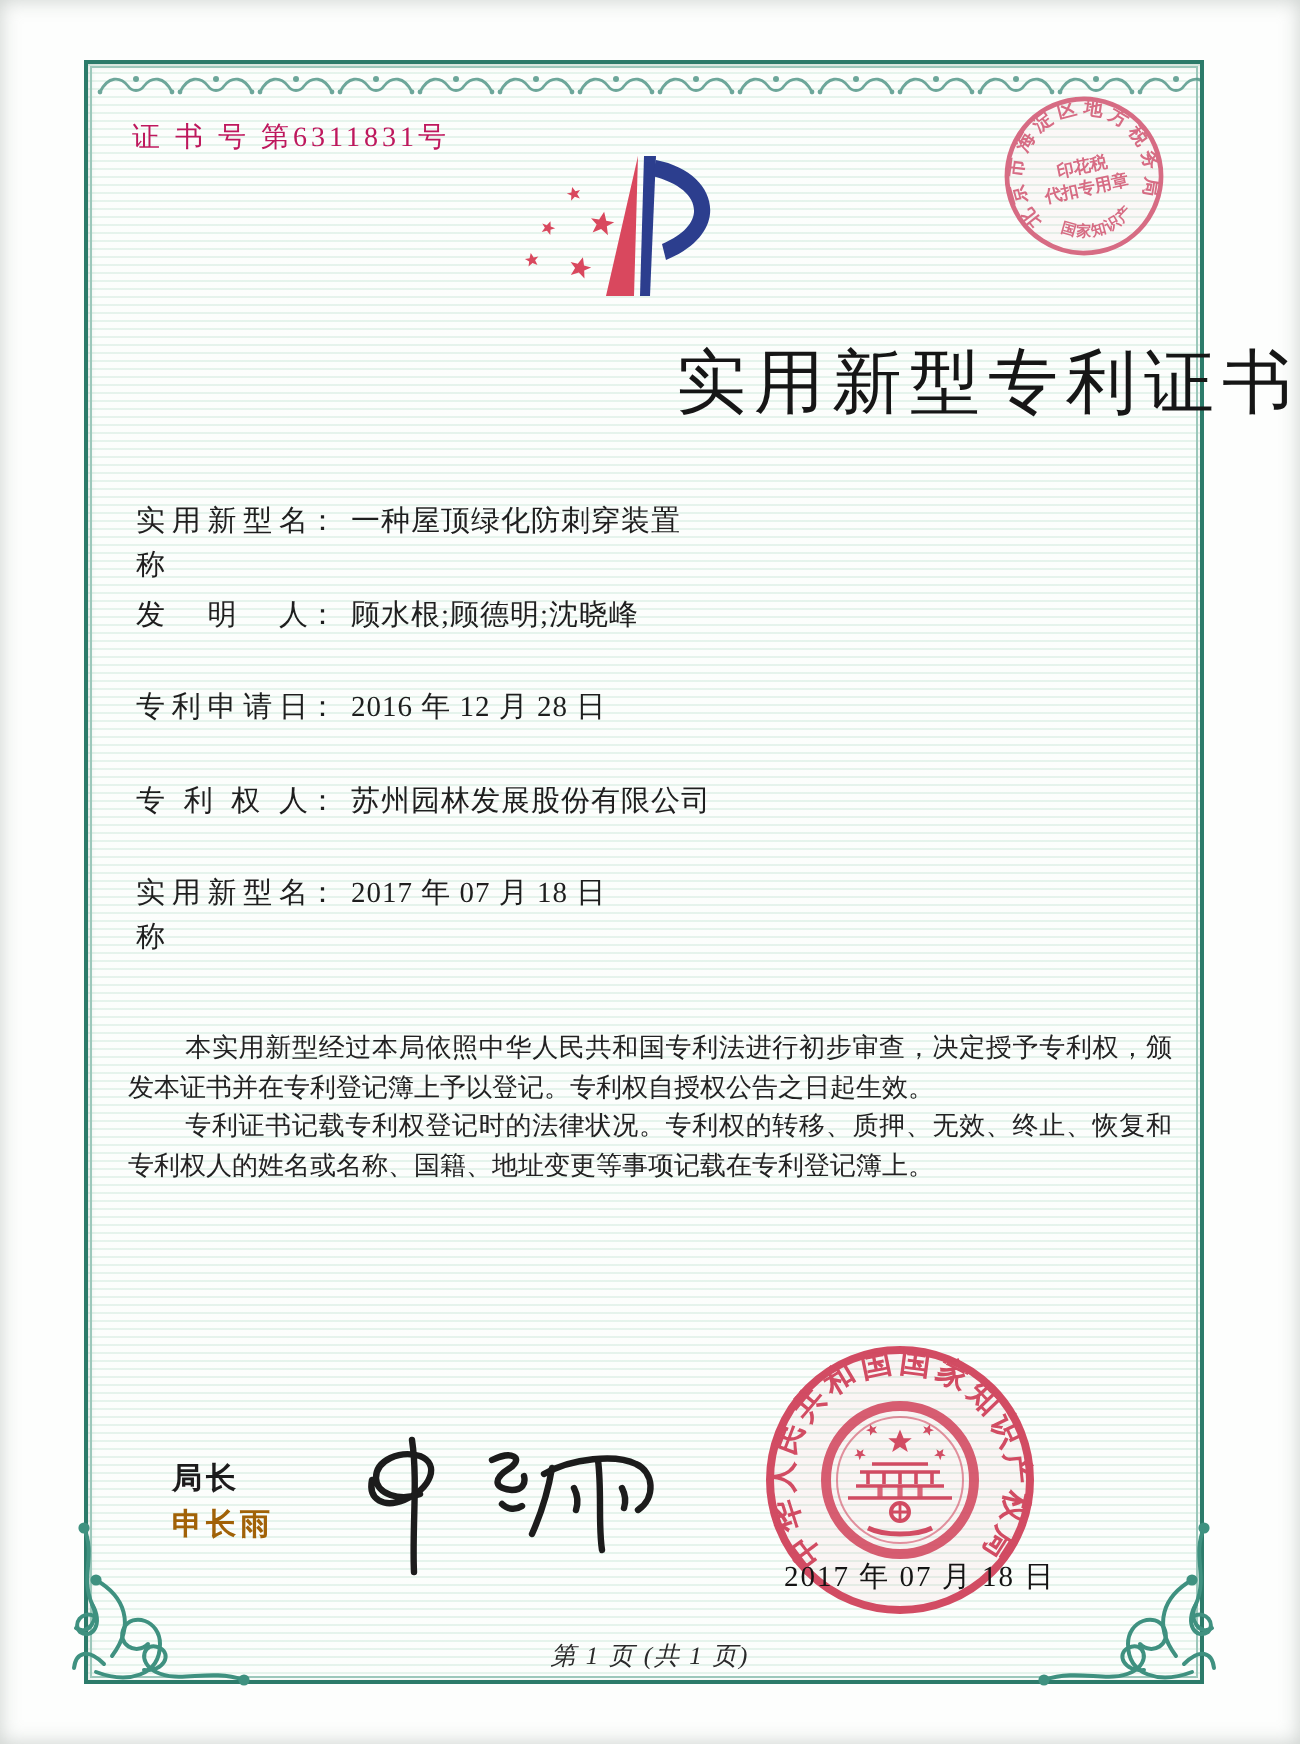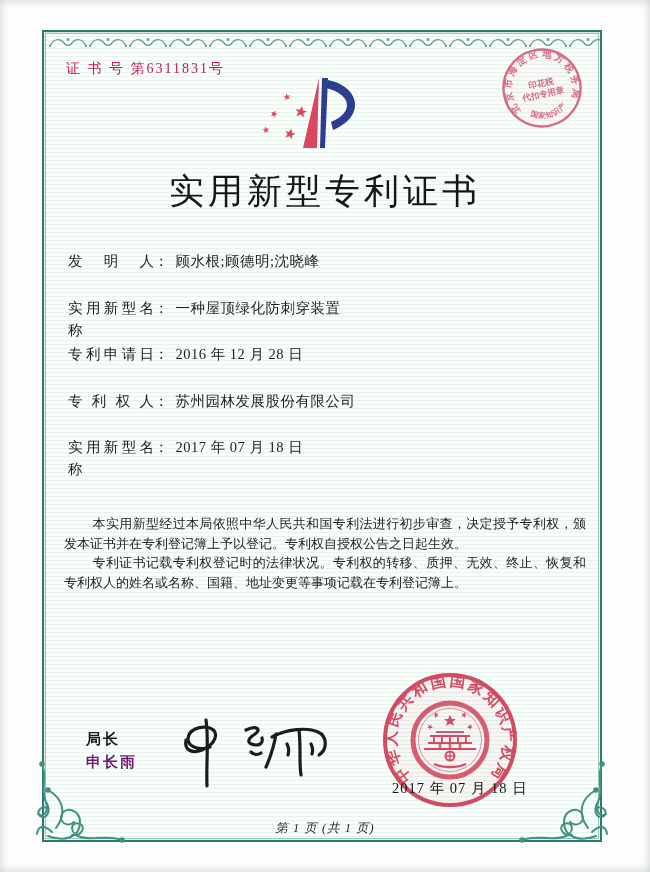--- a/index.html
+++ b/index.html
@@ -43,38 +43,38 @@
   .flourish.bl{left:34px;bottom:22px;transform:scaleX(-1);}
   
   .cert-no{
     position:absolute;left:66px;top:60px;
     font-size:14px;letter-spacing:2px;color:#be185d;
   }
   .logo{position:absolute;left:258px;top:70px;}
   .tax-seal{position:absolute;left:492px;top:38px;opacity:.92;}
   .title{
     position:absolute;left:0;top:168px;width:100%;
-    text-align:center;font-size:35px;letter-spacing:4px;
+    text-align:right;font-size:35px;letter-spacing:4px;
     color:#161616;font-weight:500;
   }
   .fields{position:absolute;left:68px;top:250px;width:520px;}
   .field-row{height:22px;line-height:22px;margin-bottom:24.5px;font-size:14.5px;color:#1e1e1e;}
   .flabel{
     display:inline-block;width:86px;text-align:justify;text-align-last:justify;
     vertical-align:top;
   }
   .fcolon{display:inline-block;vertical-align:top;}
   .fvalue{display:inline-block;margin-left:7px;vertical-align:top;letter-spacing:.5px;}
   .body-text{
     position:absolute;left:64px;top:514px;width:522px;
     font-size:13px;line-height:19.5px;color:#222;text-align:justify;
   }
   .body-text p{margin:0;text-indent:2.2em;}
   .sig-title{position:absolute;left:86px;top:730px;font-size:15px;font-weight:700;letter-spacing:2px;color:#1c1c1c;}
-  .sig-name{position:absolute;left:86px;top:753px;font-size:15px;font-weight:700;letter-spacing:2px;color:#701a75;}
+  .sig-name{position:absolute;left:86px;top:753px;font-size:15px;font-weight:700;letter-spacing:2px;color:#a16207;}
   .signature-svg{position:absolute;left:166px;top:692px;}
   .office-seal{position:absolute;left:380px;top:670px;opacity:.93;}
   .issue-date{
     position:absolute;left:392px;top:779px;font-size:14.5px;letter-spacing:1px;
     color:#141414;z-index:5;
   }
   .footer{
     position:absolute;left:0;top:820px;width:100%;text-align:center;
     font-size:12.5px;letter-spacing:1px;color:#2a2a2a;font-style:italic;
   }
@@ -129,24 +129,24 @@
       </text>
       <text x="0" y="-2" text-anchor="middle" font-size="8.5" font-weight="bold">印花税</text>
       <text x="0" y="9" text-anchor="middle" font-size="8.5" font-weight="bold">代扣专用章</text>
     </g>
   </svg>
 
   <div class="title">实用新型专利证书</div>
 
   <div class="fields">
     <div class="field-row">
+      <span class="flabel">实用新型名称</span><span class="fcolon">：</span><span class="fvalue">一种屋顶绿化防刺穿装置</span>
+    </div>
+    <div class="field-row">
       <span class="flabel">发明人</span><span class="fcolon">：</span><span class="fvalue">顾水根;顾德明;沈晓峰</span>
-    </div>
-    <div class="field-row">
-      <span class="flabel">实用新型名称</span><span class="fcolon">：</span><span class="fvalue">一种屋顶绿化防刺穿装置</span>
     </div>
     <div class="field-row">
       <span class="flabel">专利申请日</span><span class="fcolon">：</span><span class="fvalue">2016 年 12 月 28 日</span>
     </div>
     <div class="field-row">
       <span class="flabel">专利权人</span><span class="fcolon">：</span><span class="fvalue">苏州园林发展股份有限公司</span>
     </div>
     <div class="field-row">
       <span class="flabel">实用新型名称</span><span class="fcolon">：</span><span class="fvalue">2017 年 07 月 18 日</span>
     </div>

